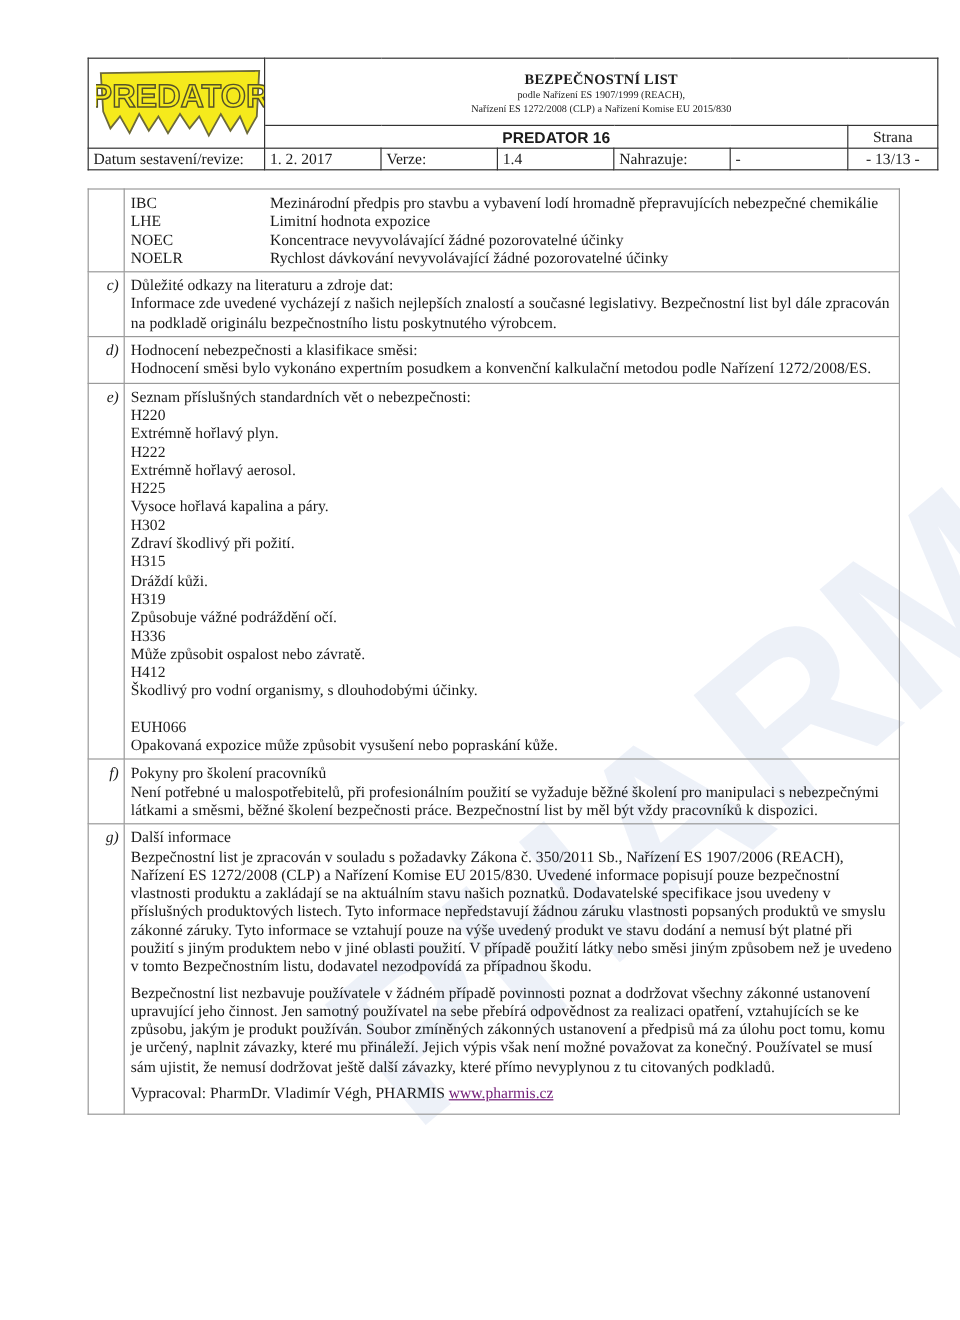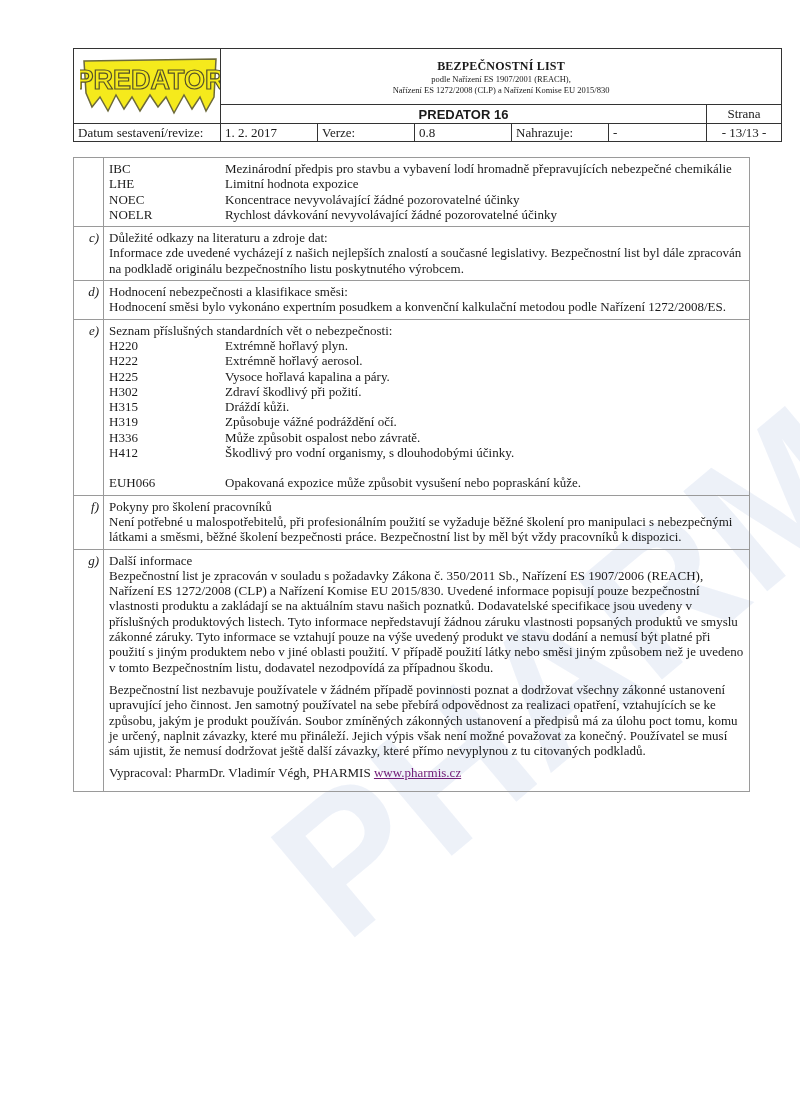--- a/index.html
+++ b/index.html
@@ -21,21 +21,21 @@
   .hdr .row3 td { height: 17px; }
 
   
   .content { position: absolute; left: 73px; top: 157px; width: 677px; border-collapse: collapse; table-layout: fixed; }
   .content td { border: 1px solid #9a9a9a; vertical-align: top; font-size: 13px; line-height: 15.3px; padding: 0; }
   .content td.letter { width: 30px; text-align: right; font-style: italic; padding: 3px 4px 0 0; }
   .content td.body { padding: 3px 5px 4px 5px; }
   .sec-title { }
   .abbr { display: flex; }
   .abbr .code { width: 116px; flex: none; }
-  .hrow { display: flex; }
+  .hrow { display: flex; flex-direction: column; }
   .hrow .code { width: 116px; flex: none; }
   .gap { height: 15px; }
   .para { margin: 0; }
   .para + .para { margin-top: 7px; }
   a.link { color: #701a75; text-decoration: underline; }
 </style>
 </head>
 <body>
 
 <svg class="watermark" viewBox="0 0 800 1100">
@@ -55,33 +55,33 @@
   <tbody>
       <tr>
     <td class="logo-cell" rowspan="2">
       <svg width="140" height="62" viewBox="0 0 140 62">
         <polygon points="4,8 136,6 134,44 126,58 120,44 112,56 104,42 94,60 86,44 78,54 70,42 60,58 52,44 44,56 36,42 28,58 20,44 12,54 6,40" fill="#f5ea1c" stroke="#6d6a3a" stroke-width="1.5"></polygon>
         <text x="70" y="36" text-anchor="middle" font-family="Liberation Sans, sans-serif" font-size="27" font-weight="bold" fill="#f5ea1c" stroke="#55522a" stroke-width="1.2">PREDATOR</text>
       </svg>
     </td>
     <td class="title-cell" colspan="6" style="height:55px">
       <div class="title">BEZPEČNOSTNÍ LIST</div>
-      <div class="subtitle">podle Nařízení ES 1907/2001 (REACH),</div>
+      <div class="subtitle">podle Nařízení ES 1907/1999 (REACH),</div>
       <div class="subtitle">Nařízení ES 1272/2008 (CLP) a Nařízení Komise EU 2015/830</div>
     </td>
   </tr>
   <tr>
     <td class="product" colspan="5">PREDATOR 16</td>
     <td class="strana">Strana</td>
   </tr>
   <tr class="row3">
     <td>Datum sestavení/revize:</td>
     <td>1. 2. 2017</td>
     <td>Verze:</td>
-    <td>0.8</td>
+    <td>1.4</td>
     <td>Nahrazuje:</td>
     <td>-</td>
     <td class="strana">- 13/13 -</td>
   </tr>
 </tbody>
   </table>
 
 <table class="content">
   <colgroup>
       <col style="width:30px">

